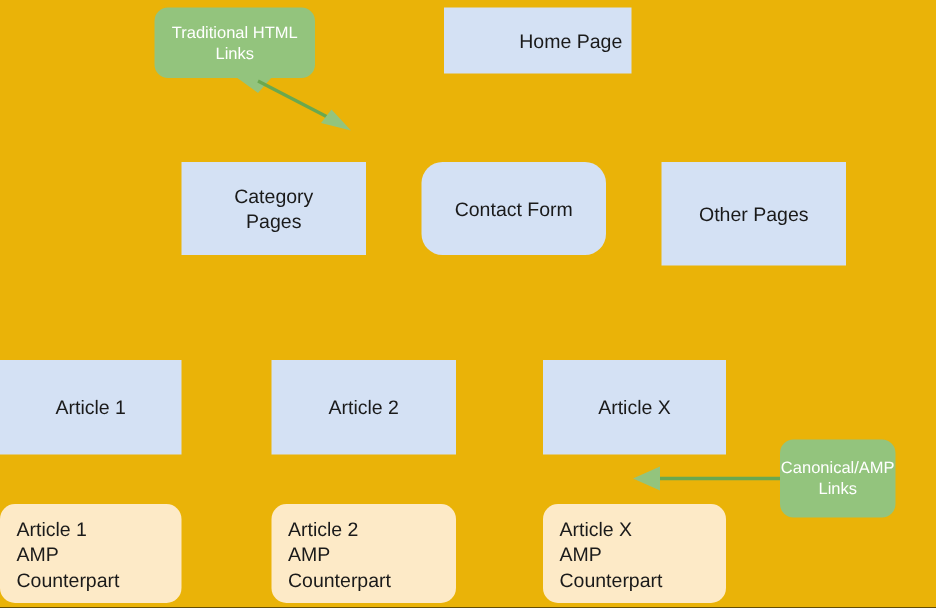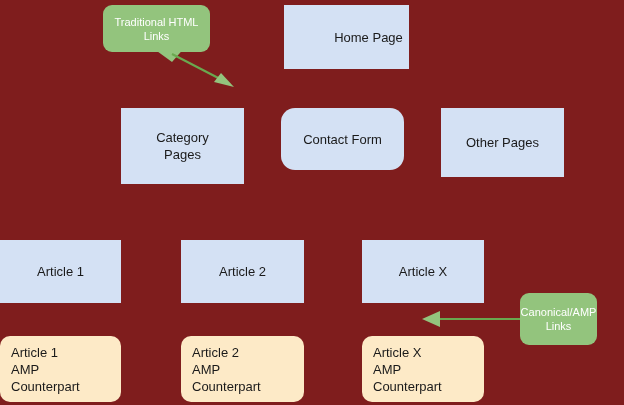--- a/index.html
+++ b/index.html
@@ -7,21 +7,21 @@
     padding: 0;
     background: #000000;
   }
   body {
     font-family: "Liberation Sans", sans-serif;
   }
   #canvas {
     position: relative;
     width: 624px;
     height: 405px;
-    background: #7f1d1d;
+    background: #eab308;
     overflow: hidden;
   }
   .node {
     position: absolute;
     box-sizing: border-box;
     display: flex;
     align-items: center;
     justify-content: center;
     text-align: center;
     color: #1a1a1a;
@@ -67,25 +67,25 @@
 </head>
 <body>
 
 <div id="canvas">
 
   <div class="callout" style="left:103px; top:5px; width:107px; height:47px;">
     <span>Traditional HTML
 Links</span>
   </div>
 
-  <div class="node node-blue" style="left:284px; top:5px; width:125px; height:64px;padding-left:44px;">
+  <div class="node node-blue" style="left:296px; top:5px; width:125px; height:44px;padding-left:44px;">
     <span>Home Page</span>
   </div>
 
-  <div class="node node-blue" style="left:121px; top:108px; width:123px; height:76px;">
+  <div class="node node-blue" style="left:121px; top:108px; width:123px; height:62px;">
     <span style="white-space: pre-line;">Category
 Pages</span>
   </div>
 
   <div class="node node-blue" style="left:281px; top:108px; width:123px; height:62px;border-radius:14px;">
     <span>Contact Form</span>
   </div>
 
   <div class="node node-blue" style="left:441px; top:108px; width:123px; height:69px;">
     <span>Other Pages</span>

